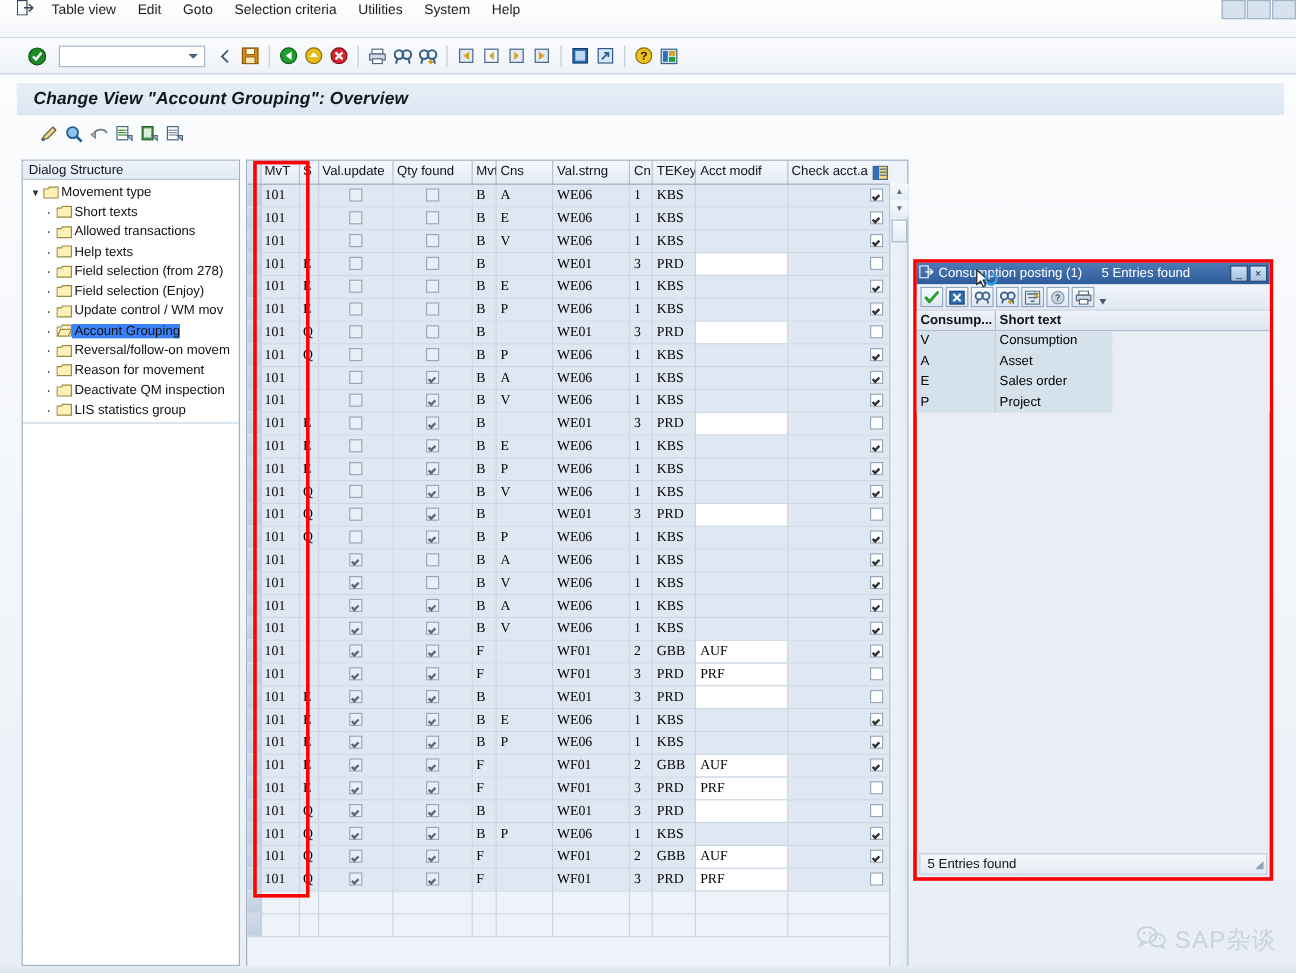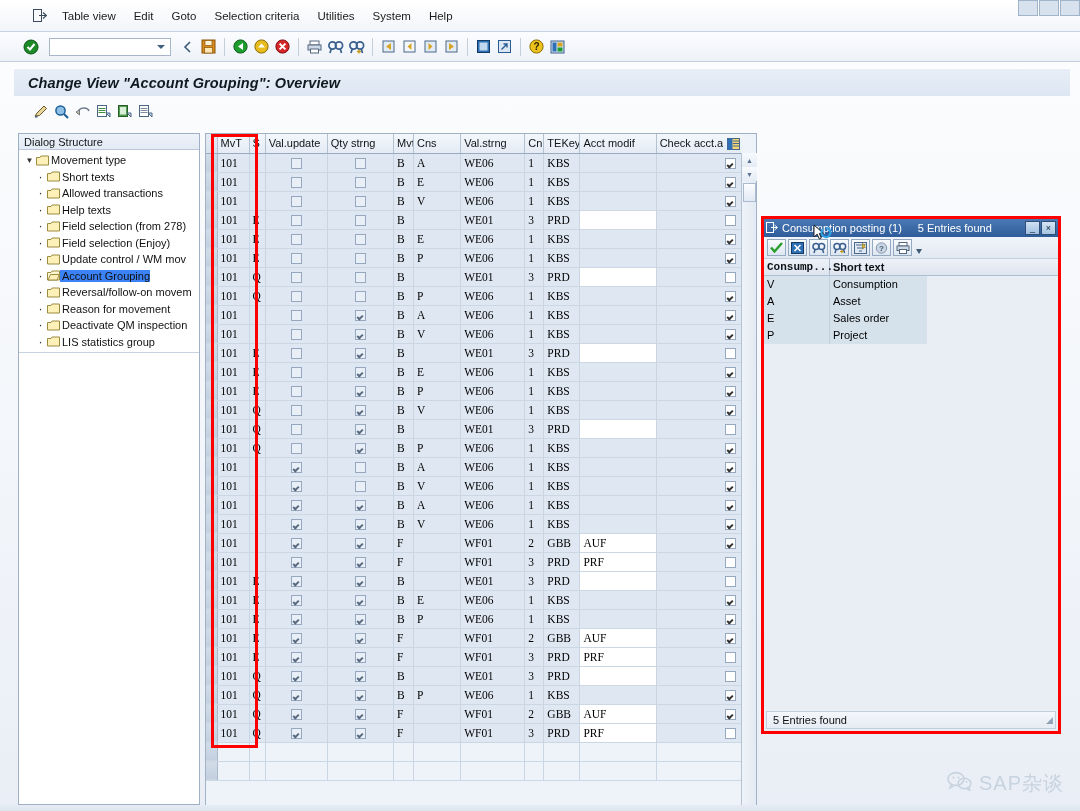--- a/index.html
+++ b/index.html
@@ -16,21 +16,21 @@
     position: relative;
     width: 1080px; height: 811px;
     background: linear-gradient(180deg,#fdfdfe 0%, #f3f6fa 55%, #e9eef6 100%);
   }
 
   
   .menubar {
     position: absolute; left: 0; top: 0; width: 1080px; height: 32px;
     background: linear-gradient(180deg,#ffffff 0%, #f2f5f9 100%);
     border-bottom: 1px solid #c7d2e0;
-    display: flex; align-items: center; padding-left: 19px;
+    display: flex; align-items: flex-start;
   }
   .menu-left-icon {
     width: 26px; margin-left: 8px; display: flex; align-items: center; justify-content: center;
   }
   .menu-item {
     padding: 3px 9px; font-size: 11.5px; color: #1b1b1b; cursor: default; white-space: nowrap;
   }
   .winbtns {
     position: absolute; right: 0; top: 0; display: flex;
   }
@@ -198,21 +198,21 @@
     width: 19px; height: 17px; border:1px solid #94a8bf;
     background: linear-gradient(180deg,#f8fbfe,#dde6f1);
     display:flex;align-items:center;justify-content:center;
   }
   .popup-grid { background: #e9eef5; }
   .pg-head {
     display:flex; height: 17px; background: linear-gradient(180deg,#eef2f8,#dde5ef);
     border-bottom: 1px solid #aebdd0;
   }
   .pg-head div { font-size: 11px; font-weight: bold; color:#0d1117; padding-left: 3px; line-height: 17px; }
-  .pg-c1 { width: 66px; border-right: 1px solid #aebdd0; font-family: Liberation Mono, monospace; }
+  .pg-c1 { width: 66px; border-right: 1px solid #aebdd0; }
   .pg-c2 { width: 97px; }
   .pg-row { display:flex; height: 17px; }
   .pg-row .c1 { width: 66px; border-right: 1px solid #c3cfdd; font-size: 11px; padding-left:3px; line-height:17px; background:#d5e2ec;}
   .pg-row .c2 { width: 97px; font-size: 11px; padding-left:3px; line-height:17px; background:#d5e2ec; }
   .pg-row.sel .c1 { background: #ffe0a8; border: 1px solid #d08a2a; height:17px; }
   .pg-row.sel .c2 { background: #ffd9a0; }
   .popup-body-fill { position:absolute; left:0; right:0; top:158px; bottom: 24px; }
   .popup-status {
     position:absolute; left: 2px; right: 2px; bottom: 2px; height: 18px;
     background: linear-gradient(180deg,#f4f7fb,#e6ecf4); border: 1px solid #c0cddc;
@@ -585,21 +585,21 @@
           <col style="width:36px">
             <col style="width:76px">
             <col style="width:85px">
         </colgroup>
         <thead>
           <tr>
             <th class="sel"></th>
             <th>MvT</th>
             <th>S</th>
             <th>Val.update</th>
-            <th>Qty strng</th>
+            <th>Qty found</th>
             <th>Mvt</th>
             <th>Cns</th>
             <th>Val.strng</th>
             <th>Cn</th>
             <th>TEKey</th>
             <th>Acct modif</th>
             <th>Check acct.a</th>
           </tr>
         </thead>
         <tbody id="grid-body">

